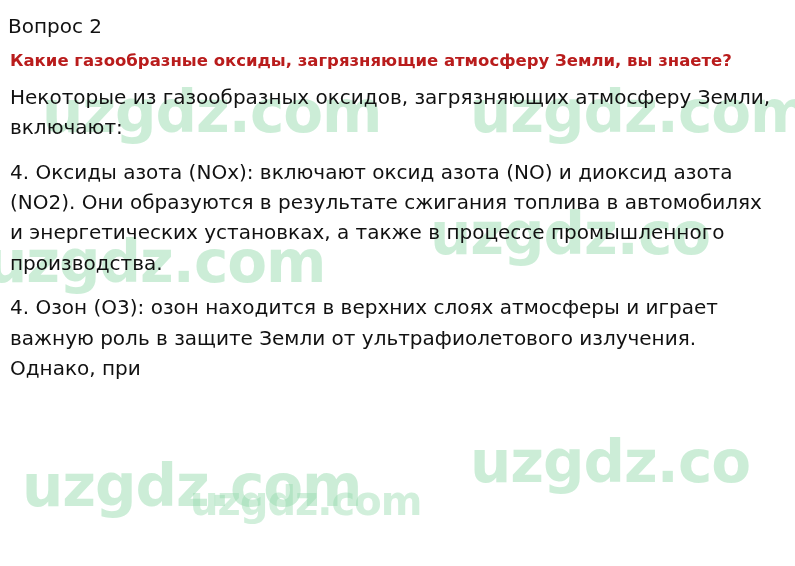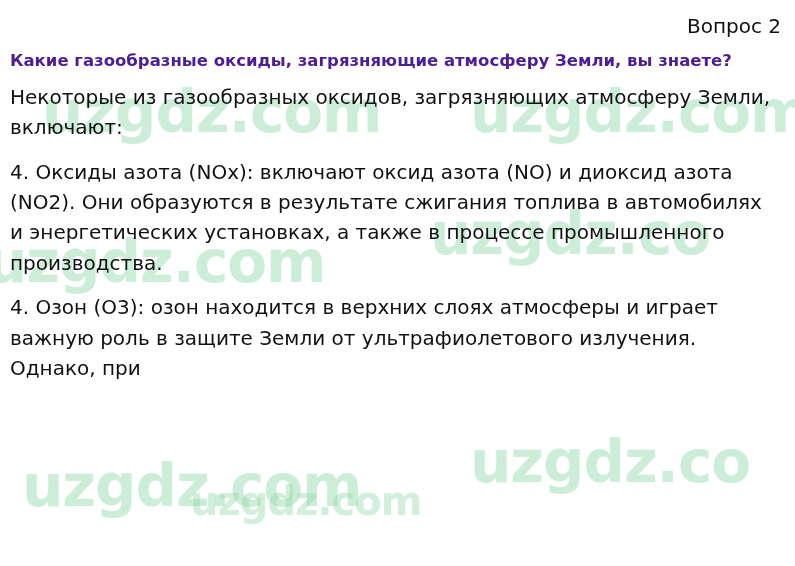--- a/index.html
+++ b/index.html
@@ -45,30 +45,30 @@
   .wm-4 { left: 430px; top: 200px; font-size: 58px; }
   .wm-5 { left: 22px;  top: 452px; font-size: 58px; }
   .wm-6 { left: 470px; top: 428px; font-size: 58px; }
   .wm-7 { left: 190px; top: 478px; font-size: 40px; opacity: 0.40; }
 
   .content {
     position: relative;
     z-index: 1;
   }
   .q-title {
-    text-align: right;
+    text-align: left;
     font-size: 20px;
     font-weight: 400;
     color: #111111;
     margin: 6px 0 12px 0;
   }
   .q-heading {
     font-size: 16.5px;
     font-weight: 700;
-    color: #4c1d95;
+    color: #b91c1c;
     line-height: 1.32;
     margin: 0 0 10px 2px;
   }
   .para {
     font-size: 20px;
     font-weight: 400;
     line-height: 1.52;
     color: #111111;
     margin: 0 0 14px 2px;
     max-width: 775px;

